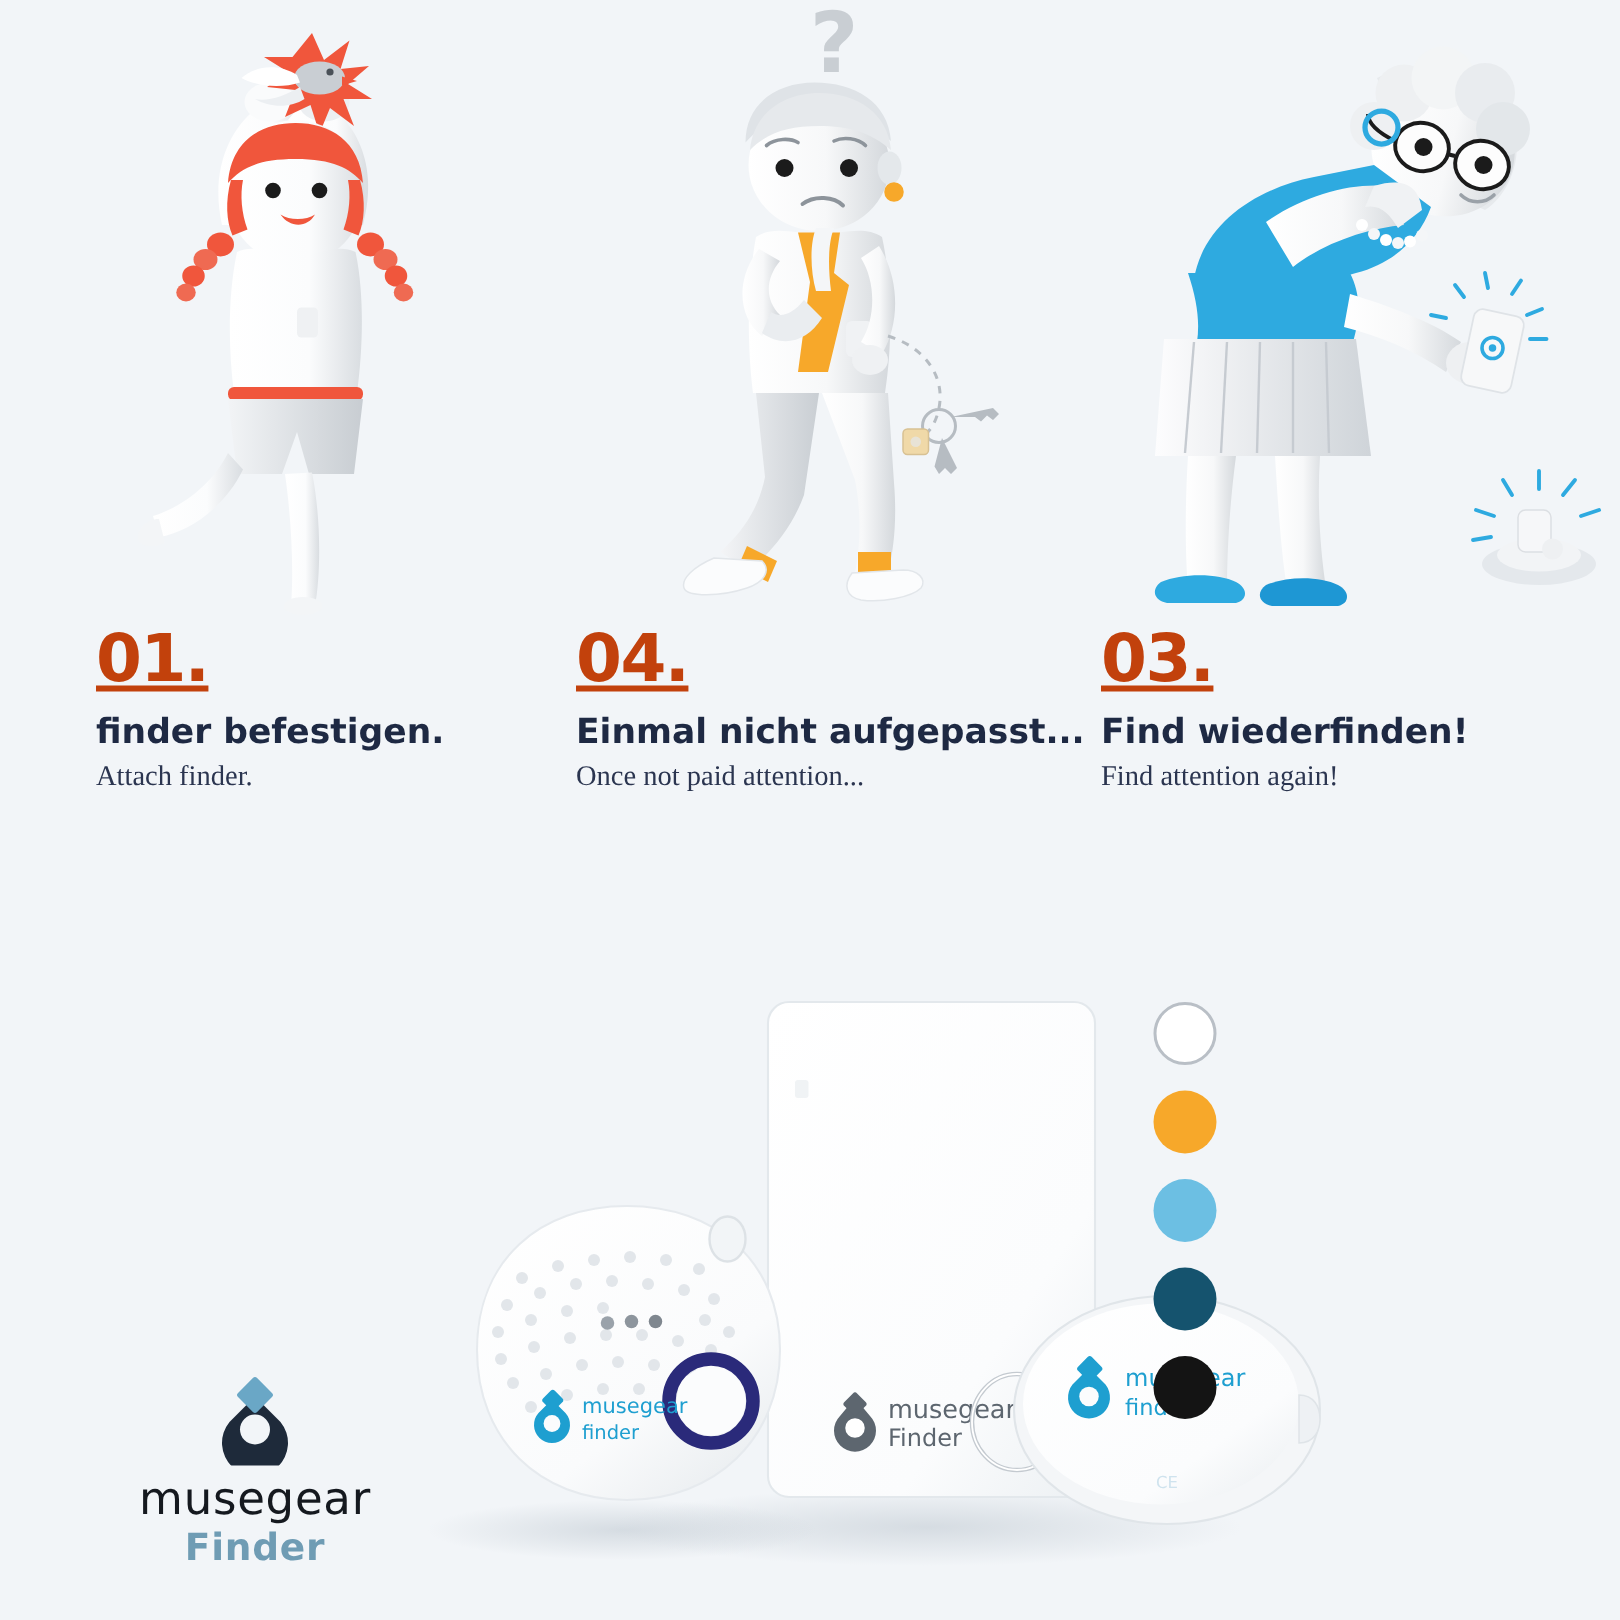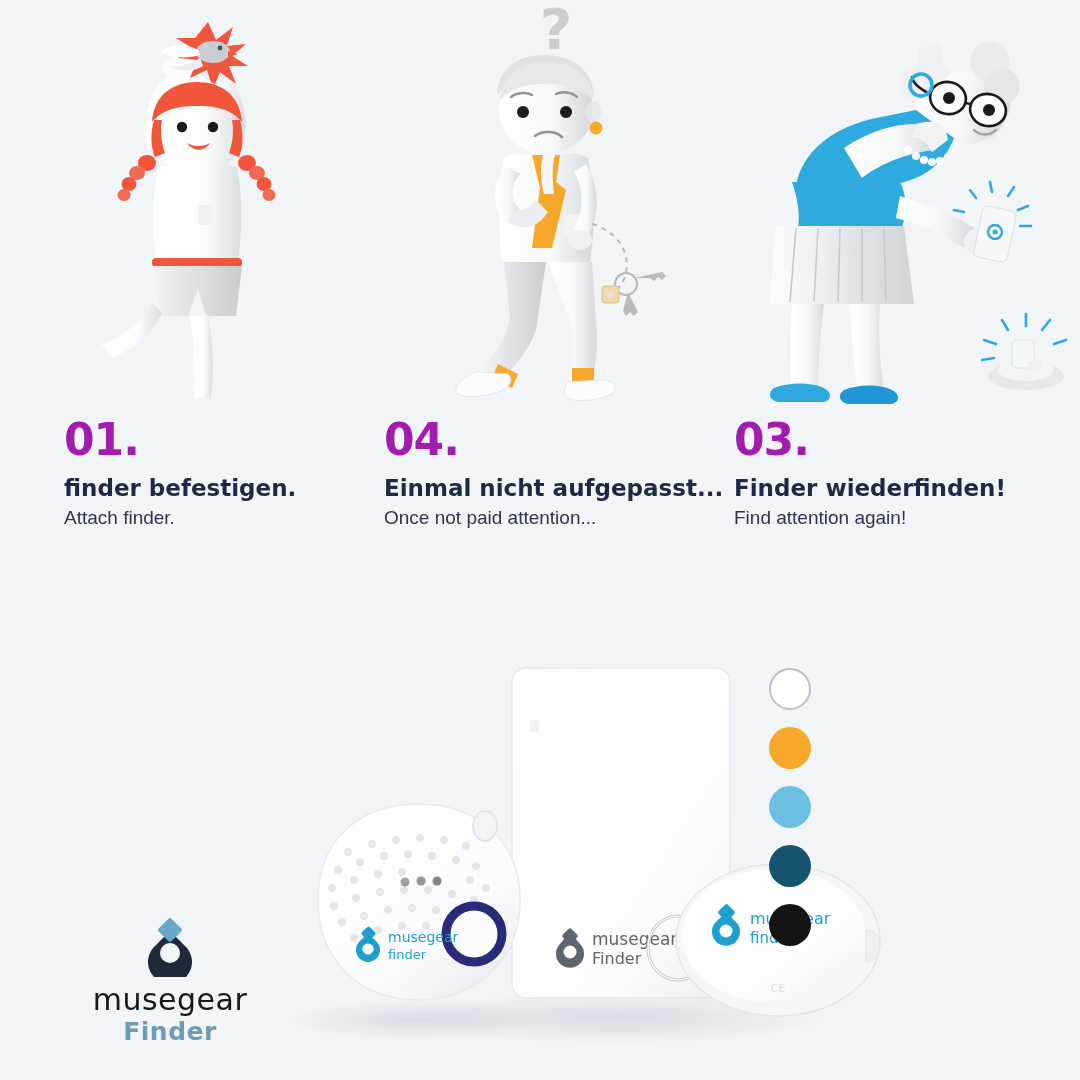--- a/index.html
+++ b/index.html
@@ -16,33 +16,34 @@
   .steps{
     position:absolute;left:0;top:0;width:1080px;height:560px;
     display:flex;
   }
   .step{position:relative;width:360px;height:560px;}
   .illo{position:absolute;left:0;top:0;width:360px;height:410px;}
   .illo svg{display:block;width:100%;height:100%;}
 
   .step-text{position:absolute;left:0;top:418px;width:360px;padding-left:0px;}
   .step-num{
-    font-size:44px;font-weight:700;color:#a21caf;
+    font-size:44px;font-weight:700;color:#c2410c;
     letter-spacing:-1px;line-height:1.0;margin:0 0 8px 0;
     font-family:"DejaVu Sans", sans-serif;
+    text-decoration:underline;
   }
   .step-de{
     font-size:23px;font-weight:700;color:#1e2943;
     line-height:1.15;margin:13px 0 6px 0;
     font-family:"DejaVu Sans", sans-serif;
   }
   .step-en{
     font-size:19px;font-weight:400;color:#2b3550;
     line-height:1.2;margin:0;
-    font-family:Liberation Sans, sans-serif;
+    font-family:Liberation Serif, serif;
   }
   .s1 .step-text{left:64px;width:300px;}
   .s2 .step-text{left:24px;width:340px;}
   .s3 .step-text{left:14px;width:340px;}
   .s1 .illo{left:30px;}
   .s2 .illo{left:20px;}
   .s3 .illo{left:20px;}
 
   
   .products{position:absolute;left:0;top:600px;width:1080px;height:480px;}
@@ -330,21 +331,21 @@
                 <path d="M302 330 L310 320"></path>
               <path d="M256 344 L244 340"></path>
                 <path d="M314 344 L326 340"></path>
                 <path d="M254 358 L242 360"></path>
             </g>
           </g>
         </svg>
       </div>
       <div class="step-text">
         <div class="step-num">03.</div>
-        <div class="step-de">Finder wiederfinden!</div>
+        <div class="step-de">Find wiederfinden!</div>
         <div class="step-en">Find attention again!</div>
       </div>
     </div>
   </div>
 
   <div class="products">
     <svg viewBox="0 0 1080 480" xmlns="http://www.w3.org/2000/svg">
       <defs>
         <linearGradient id="cardg" x1="0" y1="0" x2="1" y2="1">
           <stop offset="0" stop-color="#ffffff"></stop>

